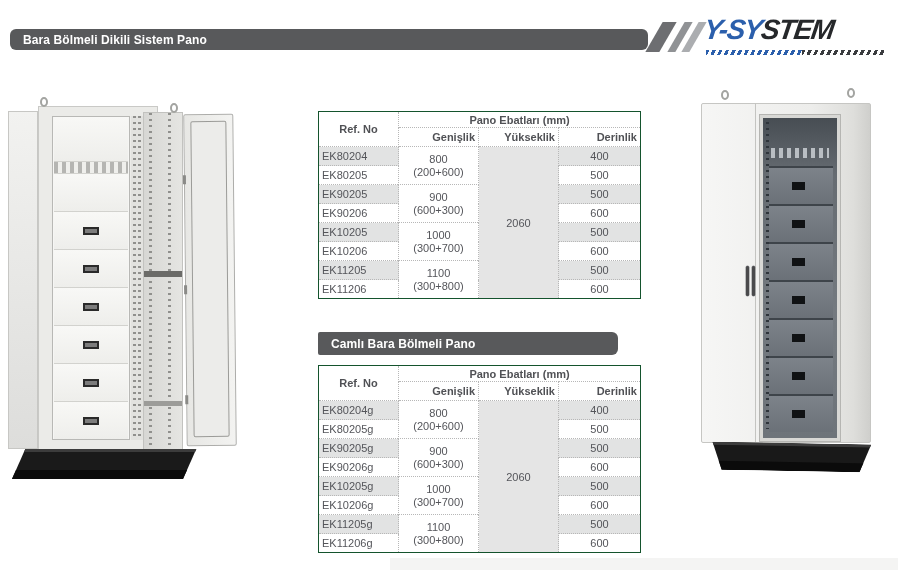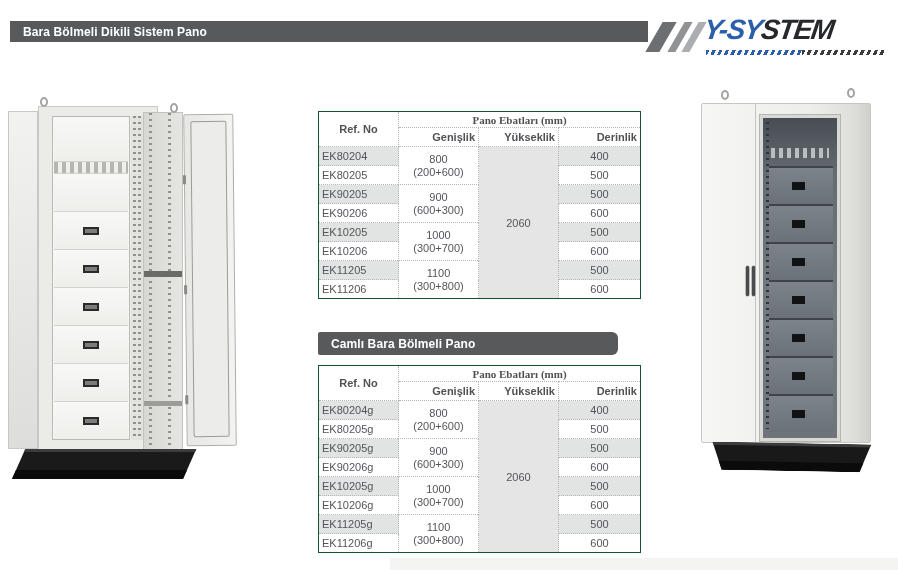--- a/index.html
+++ b/index.html
@@ -8,21 +8,21 @@
     width:898px; height:570px; position:relative; overflow:hidden;
     font-family:"Liberation Sans", sans-serif; color:#55565a;
   }
 
   
   .bar {
     position:absolute; background:#58595b; color:#ffffff;
     font-size:12px; font-weight:bold; letter-spacing:.1px;
     padding-left:13px; display:flex; align-items:center;
   }
-  .bar1 { left:10px; top:21px; width:638px; height:21px; border-radius:0; }
+  .bar1 { left:10px; top:29px; width:638px; height:21px; border-radius:6px; }
   .bar2 { left:318px; top:332px; width:300px; height:23px; border-radius:2px 6px 6px 2px; }
 
   
   .logo { position:absolute; left:648px; top:8px; width:246px; height:52px; }
   .slash { position:absolute; top:14px; height:30px; transform:skewX(-30deg); }
   .s1 { left:6px;  width:14px; background:#6d6e71; }
   .s2 { left:28px; width:8px;  background:#909295; }
   .s3 { left:42px; width:8px;  background:#abadb0; }
   .logo-text {
     position:absolute; left:56px; top:6px; font-style:italic; font-weight:bold;
@@ -37,21 +37,21 @@
   
   table.dim {
     position:absolute; width:322px; border-collapse:collapse; table-layout:fixed;
     border:1px solid #14532d; font-size:11px; color:#54555a; text-align:center;
     background:#ffffff;
   }
   .t1 { left:318px; top:111px; }
   .t2 { left:318px; top:365px; }
   table.dim th, table.dim td { border:1px dotted #b7b7b7; padding:0 3px; }
   table.dim th { font-weight:bold; color:#505155; }
-  th.group-h { height:16px;font-family:Liberation Serif, serif; }
+  th.group-h { height:16px; }
   tr.subhead th { height:19px;text-align:right; }
   table.dim td { height:19px;margin-top:24px; }
   td.c-ref { text-align:left; padding-left:7px; }
   .shade { background:#e2e3e3; }
   td.c-h { background:#e5e5e5; }
   td.c-w { line-height:1.15; padding-top:1px; background:#ffffff; }
 
   
   .fig { position:absolute; }
   .fig * { position:absolute; }

